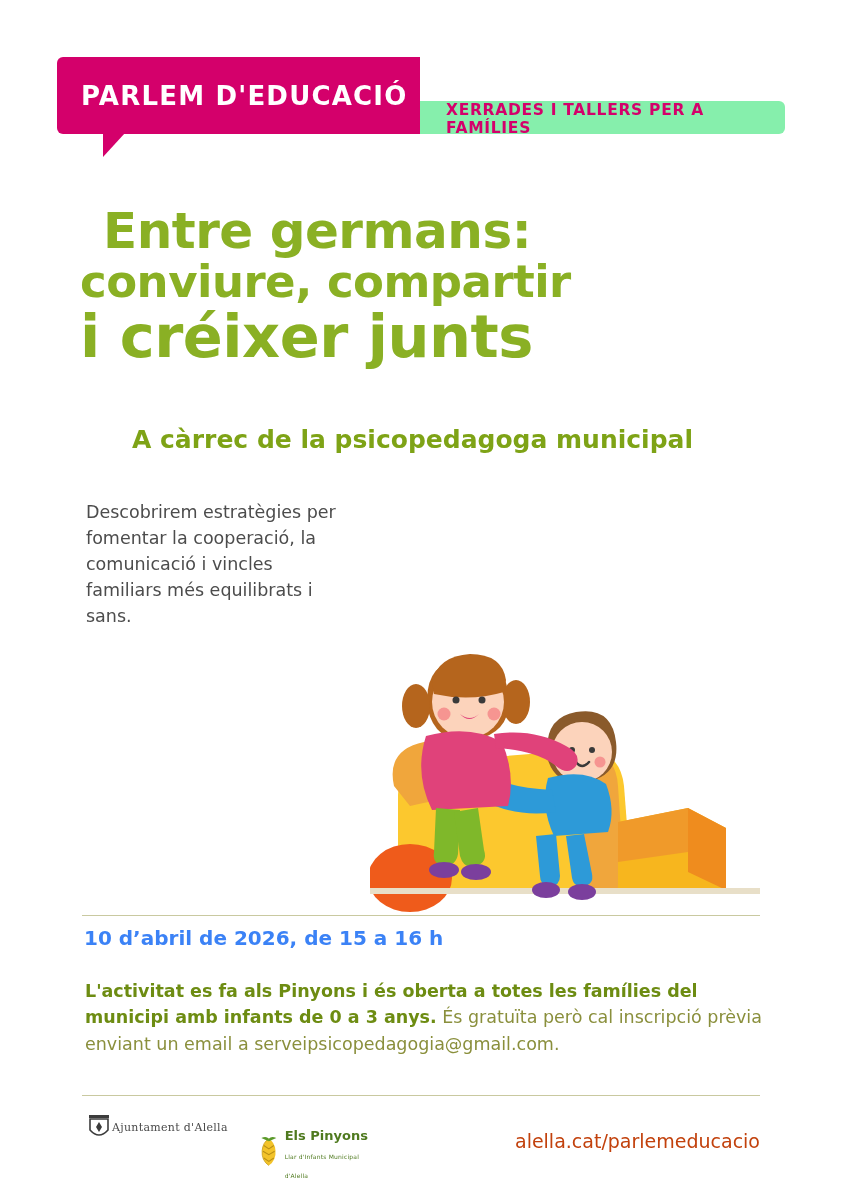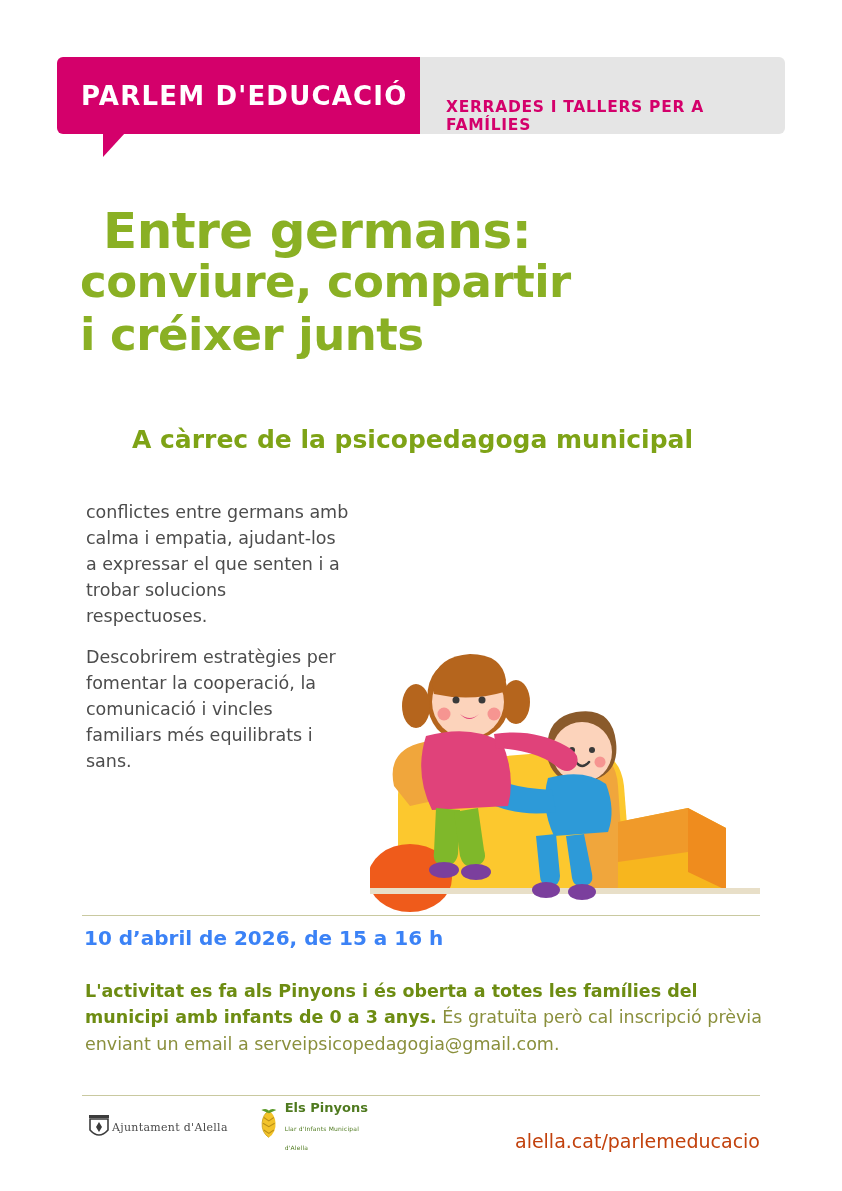--- a/index.html
+++ b/index.html
@@ -46,27 +46,28 @@
     position: absolute;
     left: 46px;
     bottom: -23px;
     width: 0;
     height: 0;
     border-left: 0 solid transparent;
     border-right: 22px solid transparent;
     border-top: 24px solid #d4006b;
   }
   .banner-right {
-    background: #e5e5e5;
+    background: #86efac;
     flex: 1;
     border-radius: 0 6px 6px 0;
     display: flex;
-    align-items: flex-end;
+    align-items: flex-start;
     padding-left: 26px;
     box-sizing: border-box;
+    margin-top: 44px;
   }
   .banner-right-text {
     color: #d4006b;
     font-size: 15.5px;
     font-weight: bold;
     letter-spacing: 0.7px;
   }
 
   
   .title-block {
@@ -76,21 +77,21 @@
     width: 680px;
   }
   .title-line {
     color: #8ab024;
     font-weight: bold;
     line-height: 1.04;
     letter-spacing: -0.5px;
   }
   .title-1 { font-size: 50px; margin-left: 23px; }
   .title-2 { font-size: 45px; margin-top: 2px; }
-  .title-3 { font-size: 45px; margin-top: 6px; }
+  .title-3 { font-size: 59px; margin-top: 0; }
 
   .subtitle {
     position: absolute;
     left: 85px;
     top: 425px;
     width: 700px;
     color: #7ea316;
     font-size: 25px;
     font-weight: bold;
     margin-left: 47px;
@@ -161,21 +162,21 @@
   }
   .footer-logo-ajuntament .lbl {
     font-family: "DejaVu Serif", serif;
     font-size: 11px;
     color: #4a4a4a;
     letter-spacing: 0.3px;
   }
   .footer-logo-pinyons {
     position: absolute;
     left: 258px;
-    top: 1104px;
+    top: 1132px;
     width: 110px;
     height: 42px;
     display: flex;
     align-items: center;
     gap: 5px;
   }
   .pinyons-txt .t1 {
     font-size: 13px;
     font-weight: bold;
     color: #4f7a1f;
@@ -210,21 +211,20 @@
 
 <div class="title-block">
   <div class="title-line title-1">Entre germans:</div>
   <div class="title-line title-2">conviure, compartir</div>
   <div class="title-line title-3">i créixer junts</div>
 </div>
 
 <div class="subtitle">A càrrec de la psicopedagoga municipal</div>
 
 <div class="body-col">
-  <p class="para-narrow">conflictes entre germans amb calma i empatia, ajudant-los a expressar el que senten i a trobar solucions respectuoses.</p>
   <p class="para-narrow">Descobrirem estratègies per fomentar la cooperació, la comunicació i vincles familiars més equilibrats i sans.</p>
 </div>
 
 <div class="illustration">
   <svg viewBox="0 0 390 330" width="390" height="330">
 
     <path d="M28 300 L28 205 Q28 176 62 172 L210 160 Q250 158 254 196 L262 300 Z" fill="#fcc82e"></path>
     <path d="M24 196 Q16 160 54 152 Q86 146 96 176 L100 206 Q64 210 40 216 Z" fill="#f0a63c"></path>
     <path d="M255 300 L248 196 Q246 162 214 160 L214 300 Z" fill="#f0a63c"></path>
     <ellipse cx="40" cy="288" rx="42" ry="34" fill="#ef5b1b"></ellipse>

